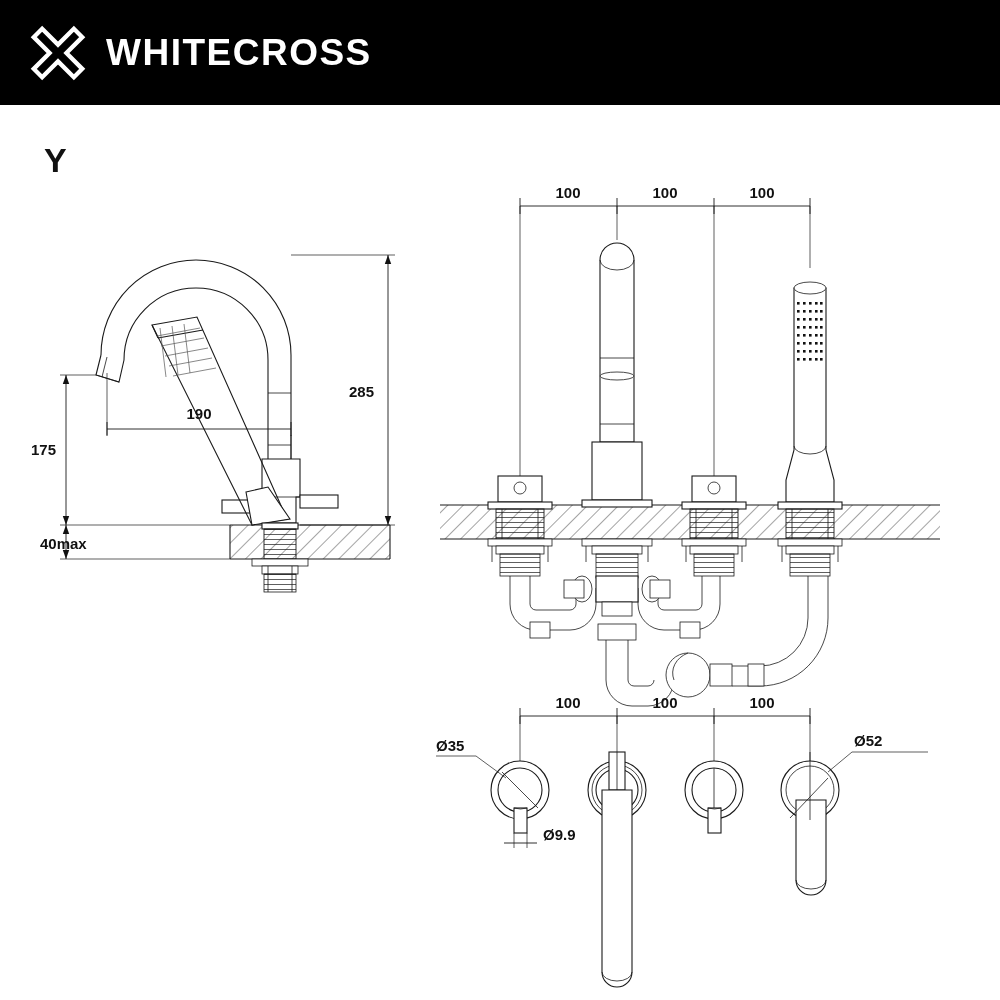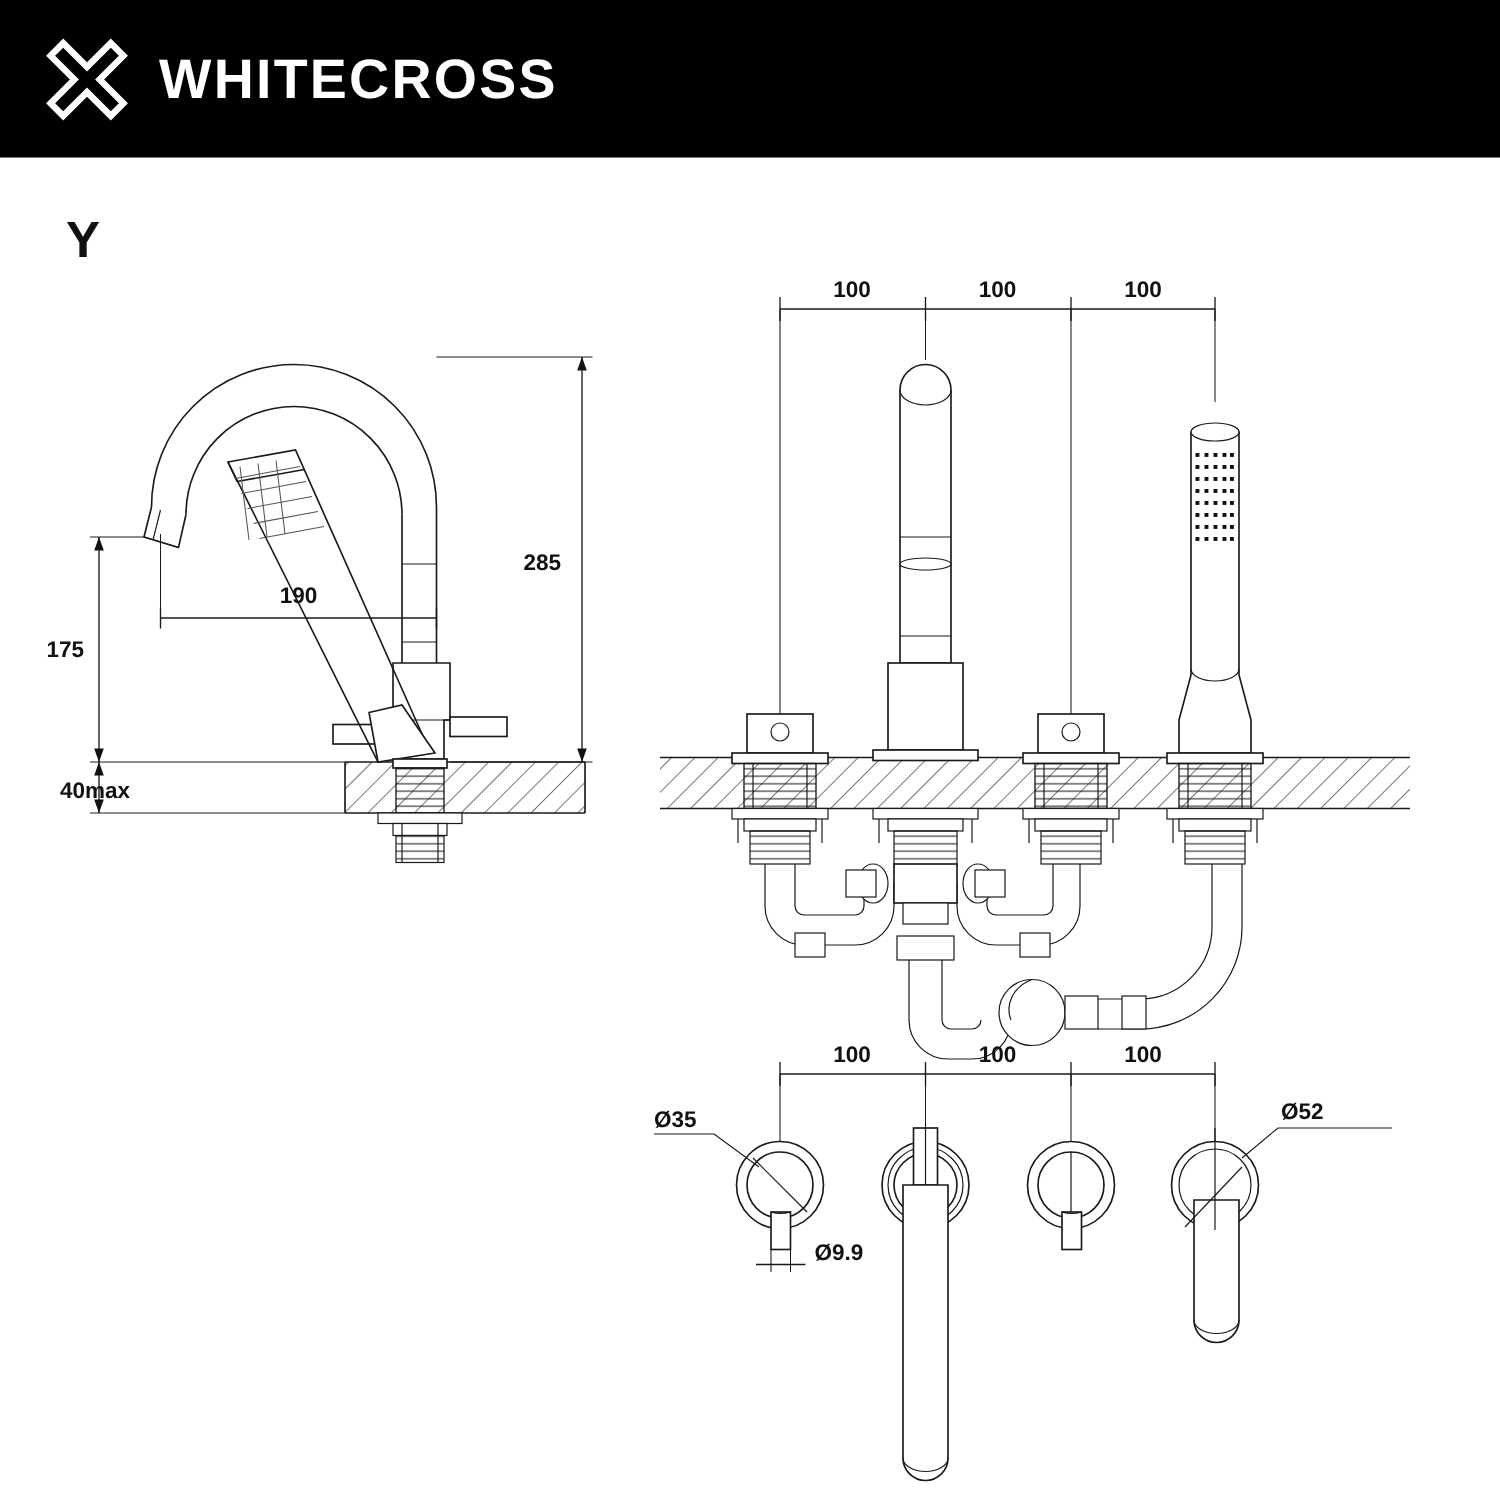--- a/index.html
+++ b/index.html
@@ -14,21 +14,21 @@
   #logo-mark{margin-left:30px;width:56px;height:56px;flex:none;}
   #logo-text{color:#ffffff;font-size:37px;font-weight:bold;letter-spacing:1.5px;
              margin-left:20px;line-height:1;font-family:"Liberation Sans",sans-serif;}
 
   
   #variant{position:absolute;left:44px;top:143px;font-size:34px;font-weight:bold;
            color:#111111;line-height:1;}
 
   
   .dwg{position:absolute;}
-  #view-side{left:0px;top:180px;text-decoration:underline;}
+  #view-side{left:0px;top:197px;text-decoration:underline;}
   #view-front{left:430px;top:180px;}
   #view-plan{left:430px;top:690px;}
 
   svg{display:block;overflow:visible;}
   .ln{fill:none;stroke:#1a1a1a;stroke-width:1.1;}
   .ln-thin{fill:none;stroke:#1a1a1a;stroke-width:0.8;}
   .ln-hair{fill:none;stroke:#555555;stroke-width:0.7;}
   .dim{fill:none;stroke:#1a1a1a;stroke-width:0.9;}
   .ext{fill:none;stroke:#1a1a1a;stroke-width:0.7;}
   .fillw{fill:#ffffff;stroke:#1a1a1a;stroke-width:1.1;}

